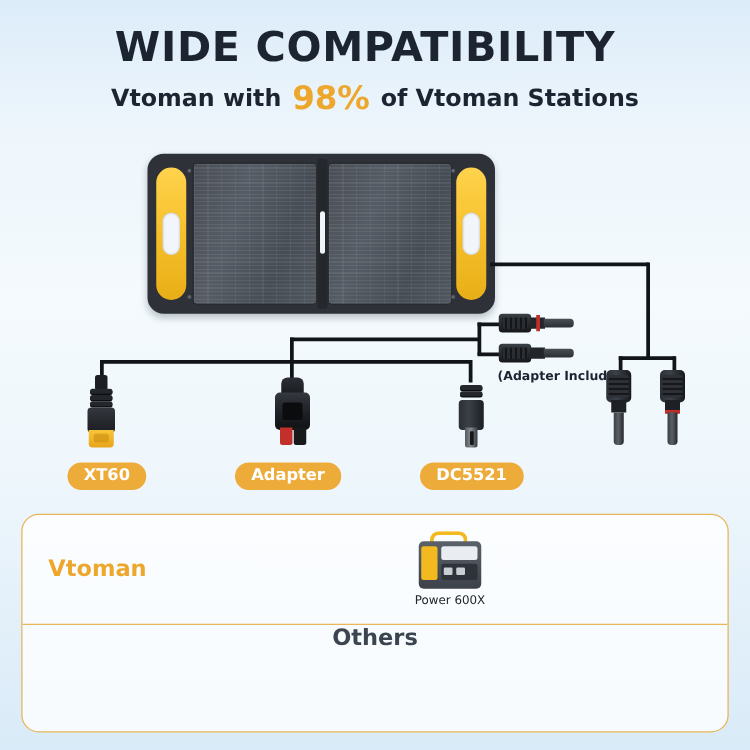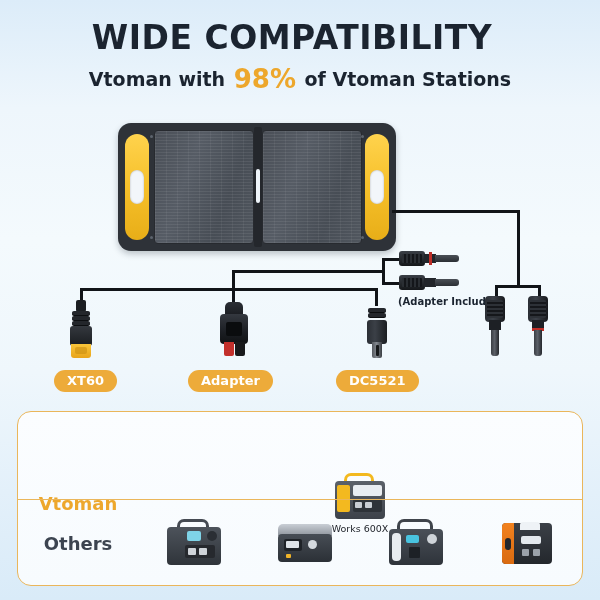--- a/index.html
+++ b/index.html
@@ -134,22 +134,22 @@
   }
 
   
   .card{
     position:absolute;left:17px;top:411px;width:566px;height:175px;
     border:1.3px solid #eab65b;border-radius:14px;box-sizing:border-box;
     background:linear-gradient(180deg,#fbfdff 0%,#f7fbfe 100%);
     overflow:hidden;
   }
   .row{position:absolute;left:0;right:0;height:87px;display:flex;align-items:center;}
-  .row.r1{top:0;margin-top:48px;}
-  .row.r2{top:87px;border-top:1.1px solid #eab65b;}
+  .row.r1{top:0;}
+  .row.r2{top:87px;border-top:1.1px solid #eab65b;flex-direction:column;}
   .brand{
     width:120px;flex:0 0 120px;text-align:center;font-size:18px;font-weight:bold;
     font-family:"DejaVu Sans", sans-serif;
   }
   .brand.vt{color:#eda72c;}
   .brand.ot{color:#3c4450;}
   .prods{flex:1;display:flex;align-items:center;justify-content:space-around;height:100%;}
   .prod{width:105px;text-align:center;}
   .prod .cap{font-size:9.5px;color:#22262d;margin-top:4px;font-family:"DejaVu Sans", sans-serif;}
   .ps{margin:0 auto;position:relative;}
@@ -269,21 +269,21 @@
         <div class="prod">
           <div class="ps" style="width:54px;height:46px">
             <div class="handle" style="left:11px;top:0;width:30px;height:10px;border:3px solid #f3b91f;border-bottom:none;box-sizing:border-box;background:none;"></div>
             <div class="box" style="left:2px;top:8px;width:50px;height:38px;background:linear-gradient(180deg,#5b6169,#3d424a);"></div>
             <div class="face" style="left:4px;top:12px;width:13px;height:27px;background:#f3b91f;"></div>
             <div class="face" style="left:20px;top:12px;width:29px;height:11px;background:#e9edf1;"></div>
             <div class="face" style="left:20px;top:26px;width:29px;height:13px;background:#2e3339;"></div>
             <div class="scr" style="left:22px;top:29px;width:7px;height:6px;background:#c9ced4;"></div>
             <div class="scr" style="left:32px;top:29px;width:7px;height:6px;background:#c9ced4;"></div>
           </div>
-          <div class="cap">Works 600X</div>
+          <div class="cap">Power 600X</div>
         </div>
 
       </div>
     </div>
 
     <div class="row r2">
       <div class="brand ot">Others</div>
       <div class="prods">
 
         <div class="prod">

